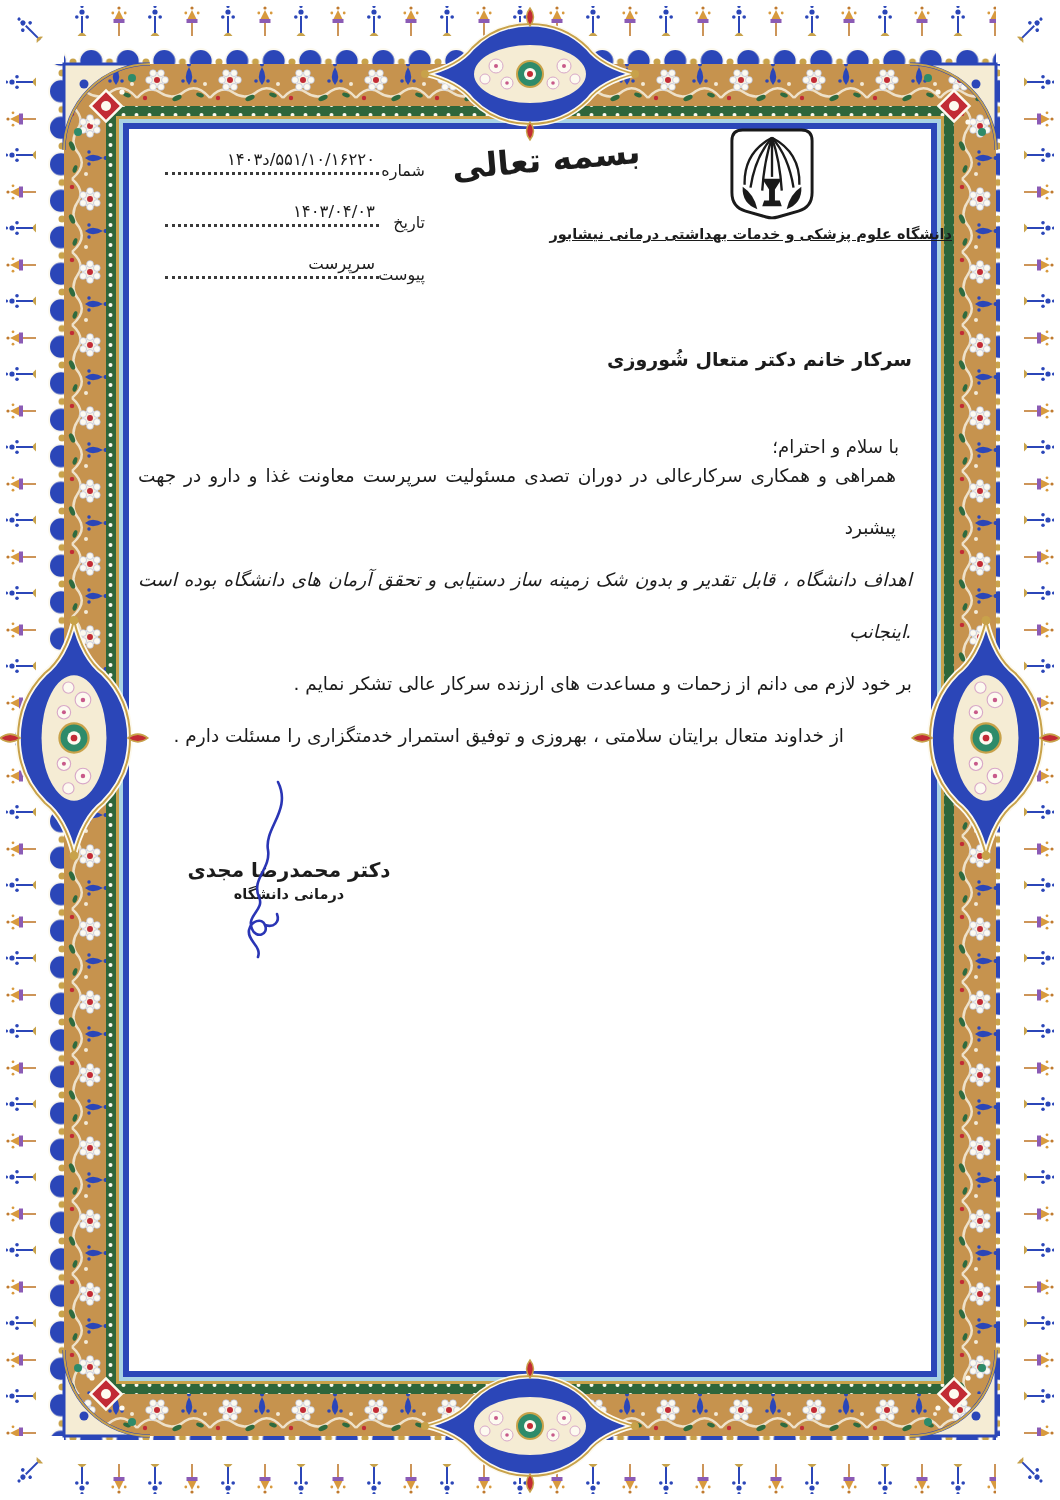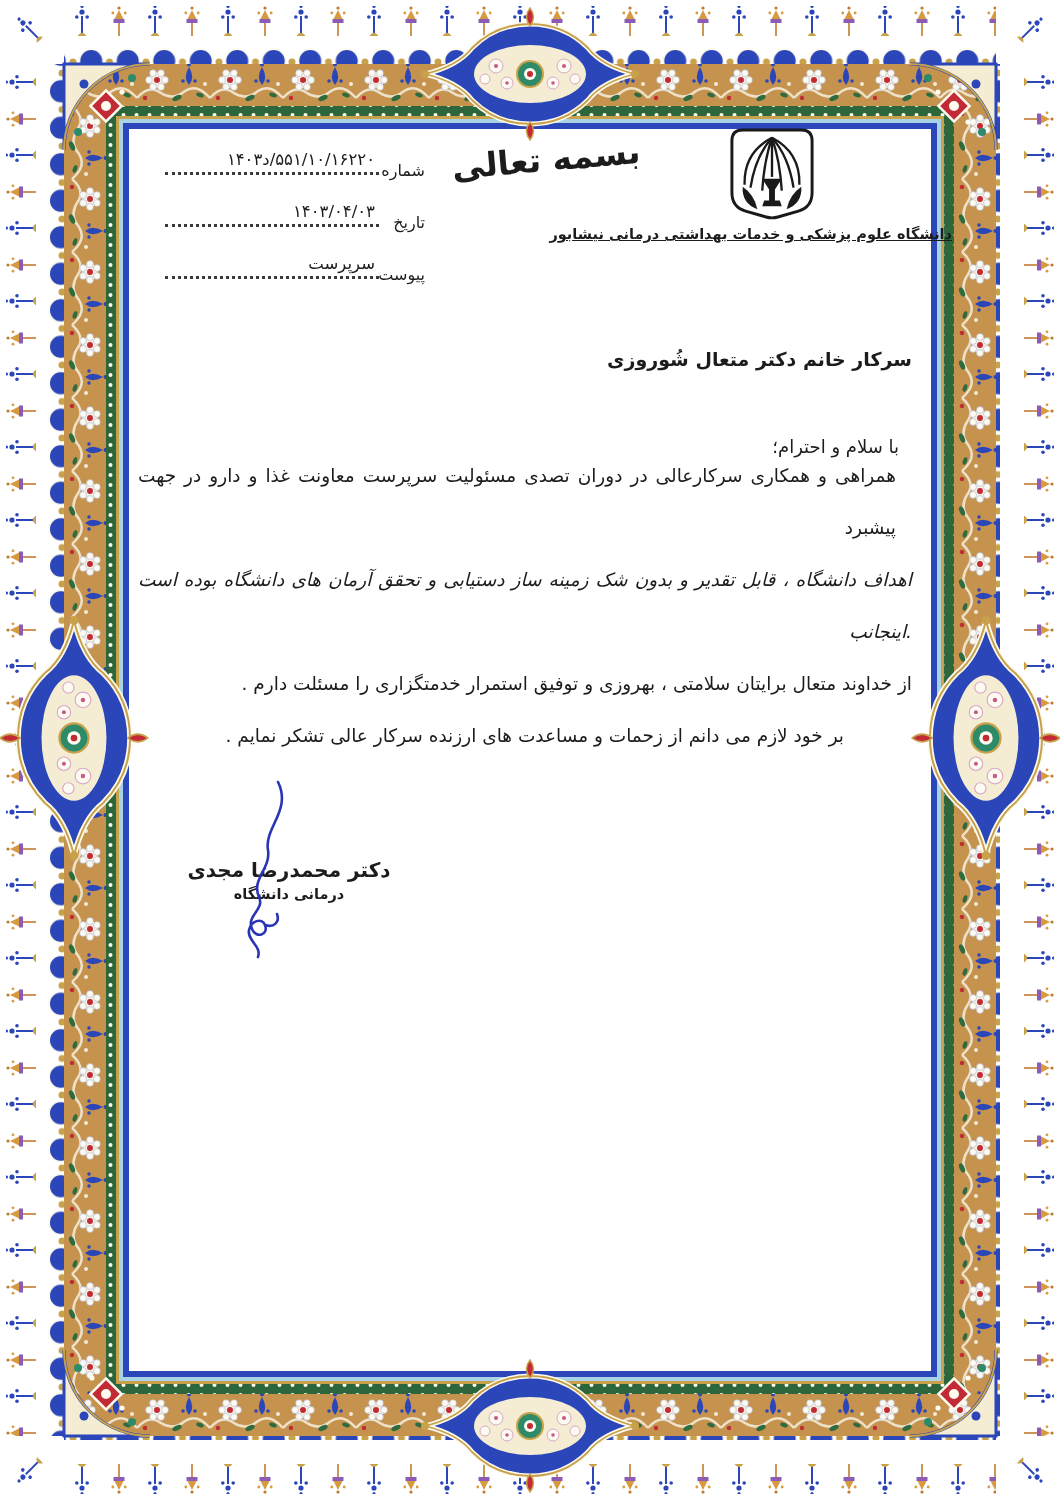--- a/index.html
+++ b/index.html
@@ -308,22 +308,22 @@
     </svg>
     <div class="org-name">دانشگاه علوم پزشکی و خدمات بهداشتی درمانی نیشابور</div>
   </div>
 
   <div class="addressee">سرکار خانم دکتر متعال شُوروزی</div>
   <div class="salutation">با سلام و احترام؛</div>
 
   <div class="body-block">
     <div class="body-line">همراهی و همکاری سرکارعالی در دوران تصدی مسئولیت سرپرست معاونت غذا و دارو در جهت پیشبرد</div>
     <div class="body-line">اهداف دانشگاه ، قابل تقدیر و بدون شک زمینه ساز دستیابی و تحقق آرمان های دانشگاه بوده است .اینجانب</div>
+    <div class="body-line">بر خود لازم می دانم از زحمات و مساعدت های ارزنده سرکار عالی تشکر نمایم .</div>
     <div class="body-line">از خداوند متعال برایتان سلامتی ، بهروزی و توفیق استمرار خدمتگزاری را مسئلت دارم .</div>
-    <div class="body-line">بر خود لازم می دانم از زحمات و مساعدت های ارزنده سرکار عالی تشکر نمایم .</div>
   </div>
 
   <div class="sig-block">
     <div class="sig-name">دکتر محمدرضا مجدی</div>
     <div class="sig-title">درمانی دانشگاه</div>
   </div>
 
   <svg id="signature-ink" width="92" height="188" viewBox="0 0 92 188" role="img">
     <g stroke="#2a35b5" stroke-width="2.6" fill="none" stroke-linecap="round">
       <path d="M56,6 C70,34 42,52 46,74 C49,93 29,103 37,121 C43,134 24,139 30,153 C34,163 47,159 43,149 C40,141 29,145 27,154 C25,165 40,170 36,181"></path>

